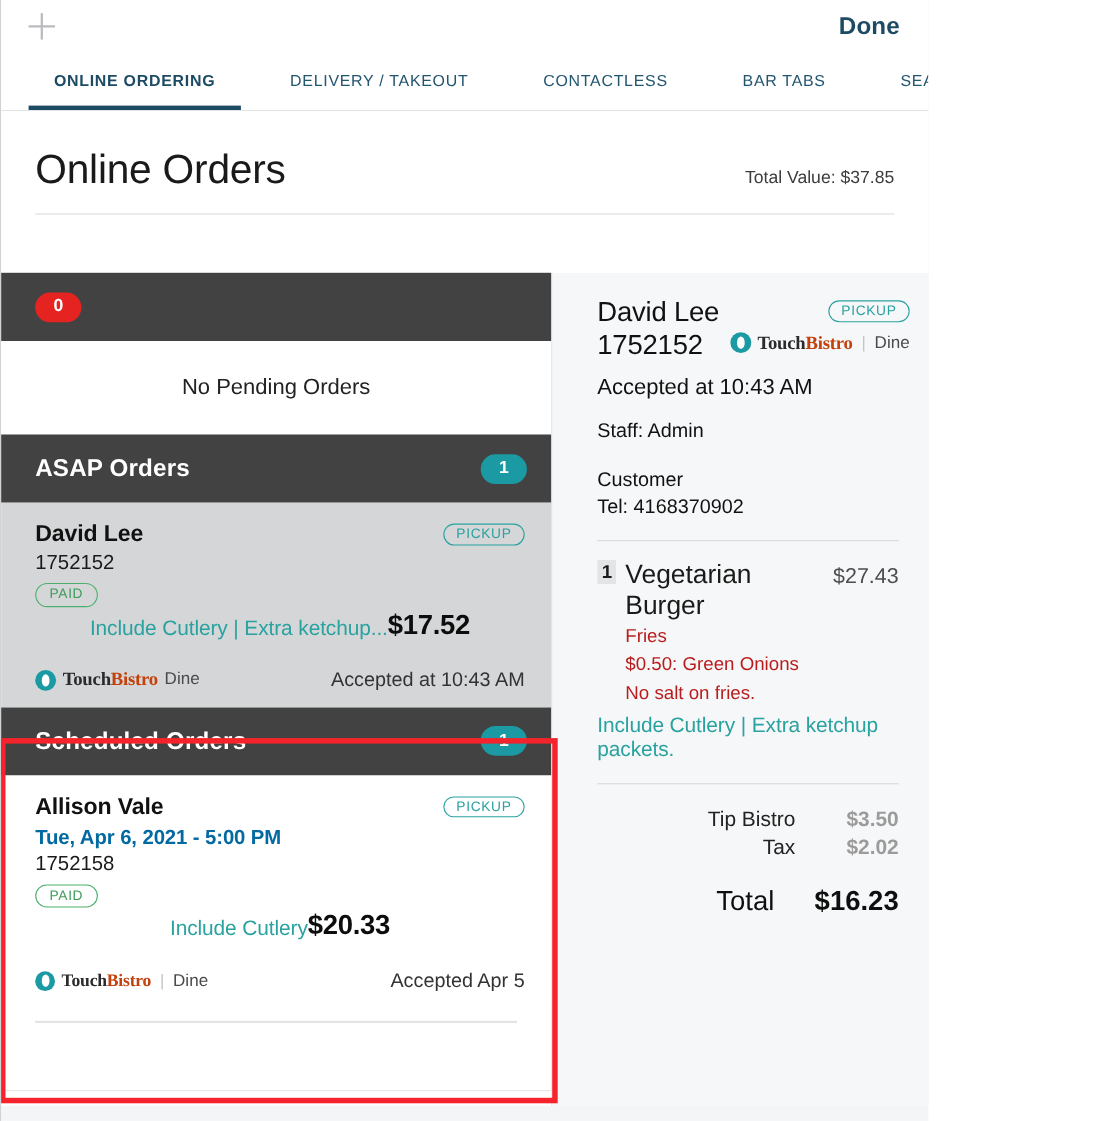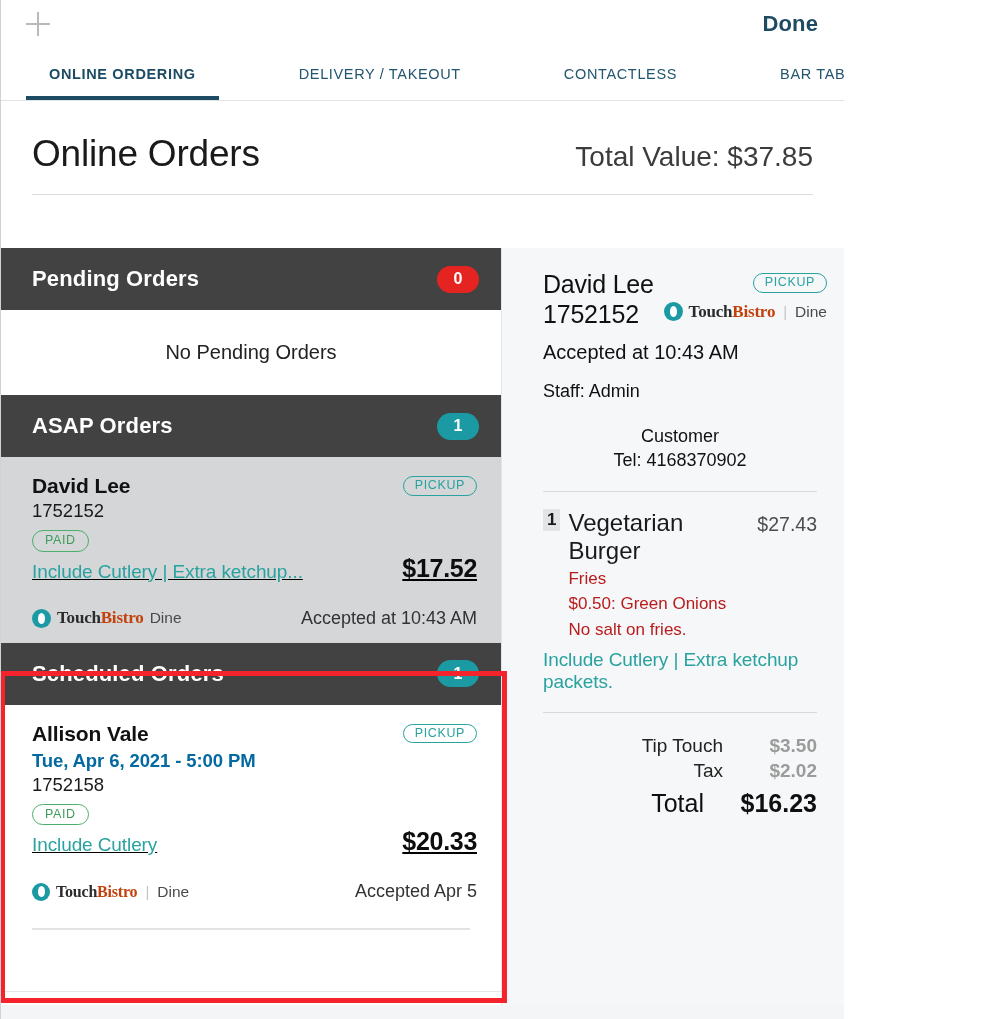--- a/index.html
+++ b/index.html
@@ -59,21 +59,20 @@
   
   .tabbar {
     height: 53px;
     background: #ffffff;
     border-bottom: 1px solid #e2e3e5;
     display: flex;
     align-items: stretch;
     padding-left: 0px;
     overflow: hidden;
     white-space: nowrap;
-    gap: 35px;
   }
   .tab {
     display: flex;
     align-items: center;
     justify-content: center;
     position: relative;
     color: #22556e;
     font-size: 14.5px;
     letter-spacing: 0.65px;
     padding: 0 23px;
@@ -104,21 +103,21 @@
     justify-content: space-between;
     padding-top: 32px;
   }
   .page-title {
     font-size: 37px;
     color: #1a1a1a;
     font-weight: normal;
     letter-spacing: -0.2px;
   }
   .total-value {
-    font-size: 28px;
+    font-size: 16px;
     color: #3c3c3c;
   }
   .head-rule {
     position: absolute;
     left: 31px; right: 31px;
     top: 93px;
     height: 1px;
     background: #dcdcdc;
   }
 
@@ -230,23 +229,22 @@
     margin-top: 2px;
   }
   .oc-paidrow {
     margin-top: 8px;
     display: flex;
     align-items: flex-start;
   }
   .oc-notesprice {
     display: flex;
     align-items: flex-end;
-    justify-content: space-between;
+    justify-content: center;
     margin-top: 2px;
-    text-decoration: underline;
   }
   .oc-notes {
     color: #2aa2a0;
     font-size: 19px;
     letter-spacing: -0.1px;
     max-width: 330px;
   }
   .oc-price {
     font-size: 25px;
     font-weight: bold;
@@ -354,21 +352,20 @@
     font-size: 20px;
     color: #111111;
     margin-top: 12px;
   }
   .d-staff {
     font-size: 18px;
     color: #111111;
     margin-top: 17px;
   }
   .d-cust {
-    text-align: center;
     margin-top: 23px;
     font-size: 18px;
     color: #111111;
     line-height: 1.33;
     padding-right: 10px;
   }
   .d-rule {
     height: 1px;
     background: #d8d9db;
     margin: 18px 10px 0 0;
@@ -438,21 +435,21 @@
     width: 175px;
     padding-right: 16px;
   }
   .tot-val {
     color: #9b9b9b;
     width: 78px;
     text-align: right;
     font-weight: bold;
   }
   .tot-row.grand {
-    margin-top: 4px;
+    margin-top: 20px;
     font-size: 25px;
     font-weight: normal;
     gap: 21px;
   }
   .tot-row.grand .tot-label { color: #0f0f0f; width: 175px; padding-right: 14px; }
   .tot-row.grand .tot-val   { color: #0f0f0f; width: 78px; }
 
   .bottom-strip {
     position: absolute;
     left: 0; bottom: 0;
@@ -487,21 +484,20 @@
       <div class="total-value">Total Value: $37.85</div>
     </div>
     <div class="head-rule"></div>
   </div>
 
   <div class="split">
 
     <div class="left-col">
 
       <div class="sec-head">
-        <div class="sec-title">Pending Orders</div>
         <div class="badge red">0</div>
       </div>
       <div class="empty-msg">No Pending Orders</div>
 
       <div class="sec-head">
         <div class="sec-title">ASAP Orders</div>
         <div class="badge teal">1</div>
       </div>
 
       <div class="order-card selected">
@@ -608,21 +604,21 @@
           <div class="item-mod">$0.50: Green Onions</div>
           <div class="item-mod">No salt on fries.</div>
         </div>
       </div>
       <div class="item-note">Include Cutlery | Extra ketchup packets.</div>
 
       <div class="d-rule2"></div>
 
       <div class="totals">
         <div class="tot-row">
-          <div class="tot-label">Tip Touch</div>
+          <div class="tot-label">Tip Bistro</div>
           <div class="tot-val">$3.50</div>
         </div>
         <div class="tot-row">
           <div class="tot-label">Tax</div>
           <div class="tot-val">$2.02</div>
         </div>
         <div class="tot-row grand">
           <div class="tot-label">Total</div>
           <div class="tot-val">$16.23</div>
         </div>

